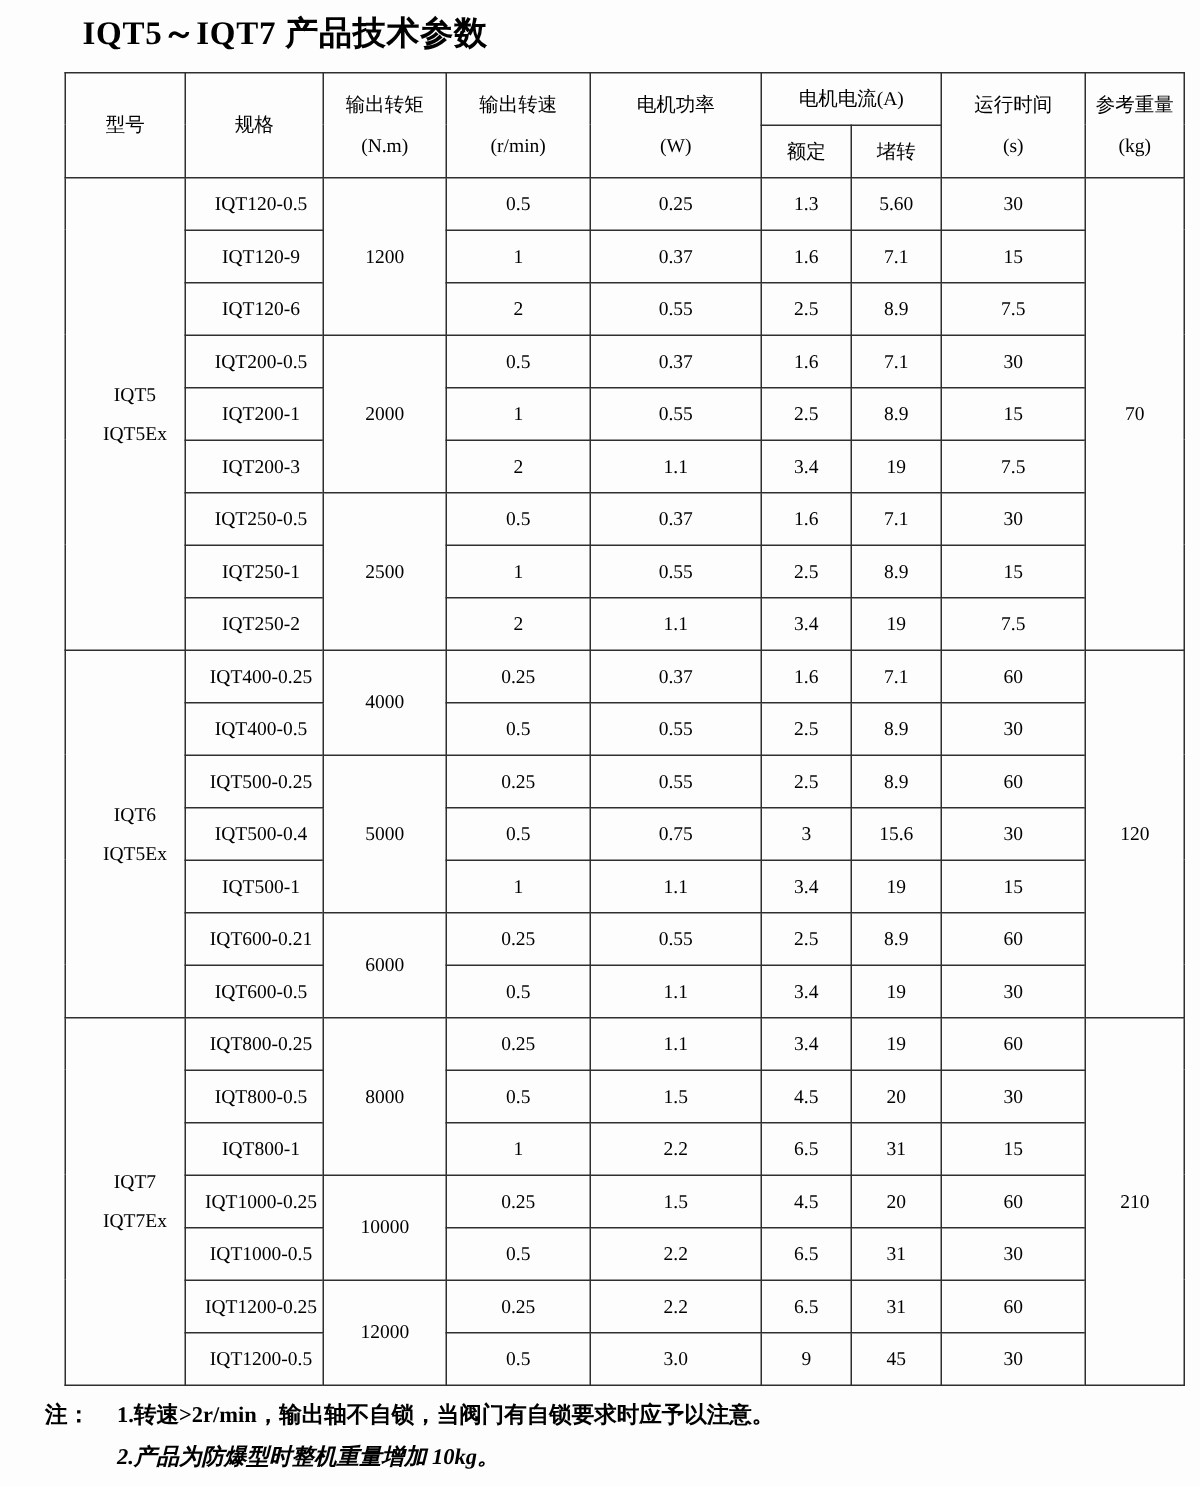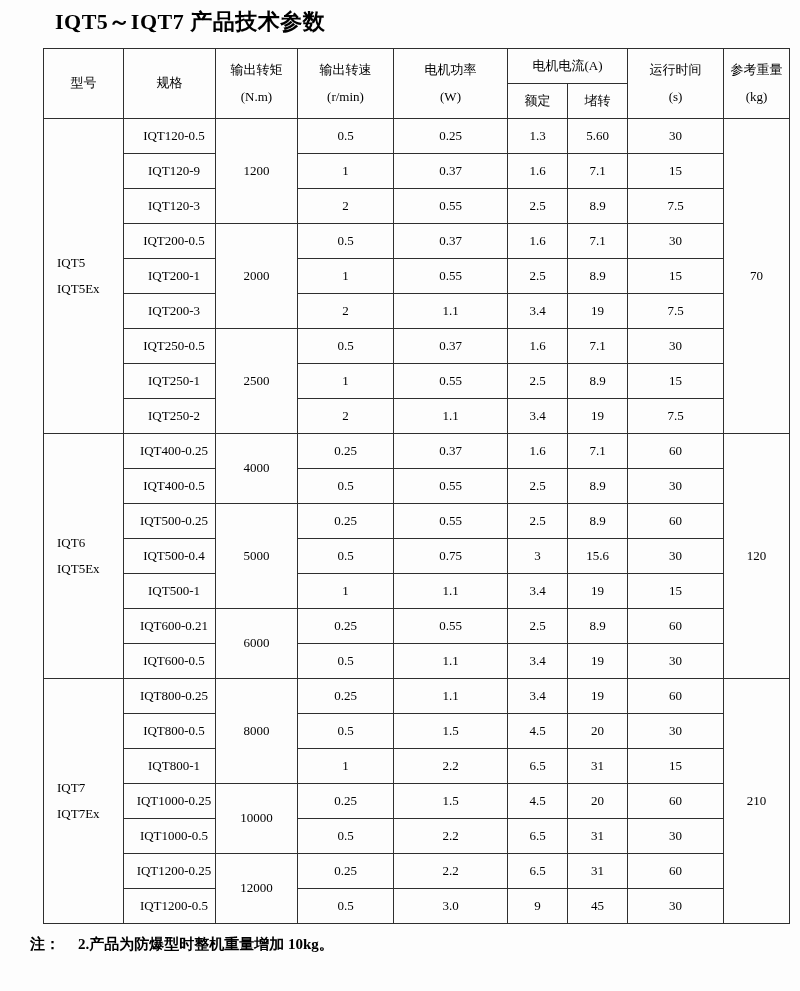--- a/index.html
+++ b/index.html
@@ -38,21 +38,21 @@
     vertical-align: middle;
     padding: 0;
     overflow: hidden;
   }
   .spec-table thead tr { height: 35px; }
   .spec-table tbody tr { height: 35px; }
   .h-name { line-height: 1.2; }
   .h-unit { line-height: 1.2; margin-top: 12px; }
   .one-line { line-height: 1.2; }
   td.spec-cell { text-align: center; padding-left: 9px; }
-  td.model-cell { text-align: left; padding-left: 13px; }
+  td.model-cell { text-align: center; padding-left: 13px; }
   td.model-cell div { line-height: 1.2; }
   td.model-cell div + div { margin-top: 10px; }
   .notes {
     display: flex;
     margin: 11px 0 0 30px;
     font-size: 15px;
     font-weight: bold;
   }
   .note-label { width: 48px; flex: 0 0 48px; line-height: 1.2; }
   .note-items div { line-height: 1.2; }
@@ -129,21 +129,21 @@
         </tr>
         <tr>
           <td class="spec-cell">IQT120-9</td>
           <td>1</td>
           <td>0.37</td>
           <td>1.6</td>
           <td>7.1</td>
           <td>15</td>
         </tr>
         <tr>
-          <td class="spec-cell">IQT120-3</td>
+          <td class="spec-cell">IQT120-6</td>
           <td>2</td>
           <td>0.55</td>
           <td>2.5</td>
           <td>8.9</td>
           <td>7.5</td>
         </tr>
         <tr>
           <td class="spec-cell">IQT200-0.5</td>
           <td rowspan="3">2000</td>
           <td>0.5</td>
@@ -320,17 +320,18 @@
           <td>9</td>
           <td>45</td>
           <td>30</td>
         </tr>
       </tbody>
   </table>
 
   <div class="notes">
     <span class="note-label">注：</span>
     <div class="note-items">
+      <div>1.转速&gt;2r/min，输出轴不自锁，当阀门有自锁要求时应予以注意。</div>
       <div>2.产品为防爆型时整机重量增加 10kg。</div>
     </div>
   </div>
 
 </div>
 
 </body></html>

